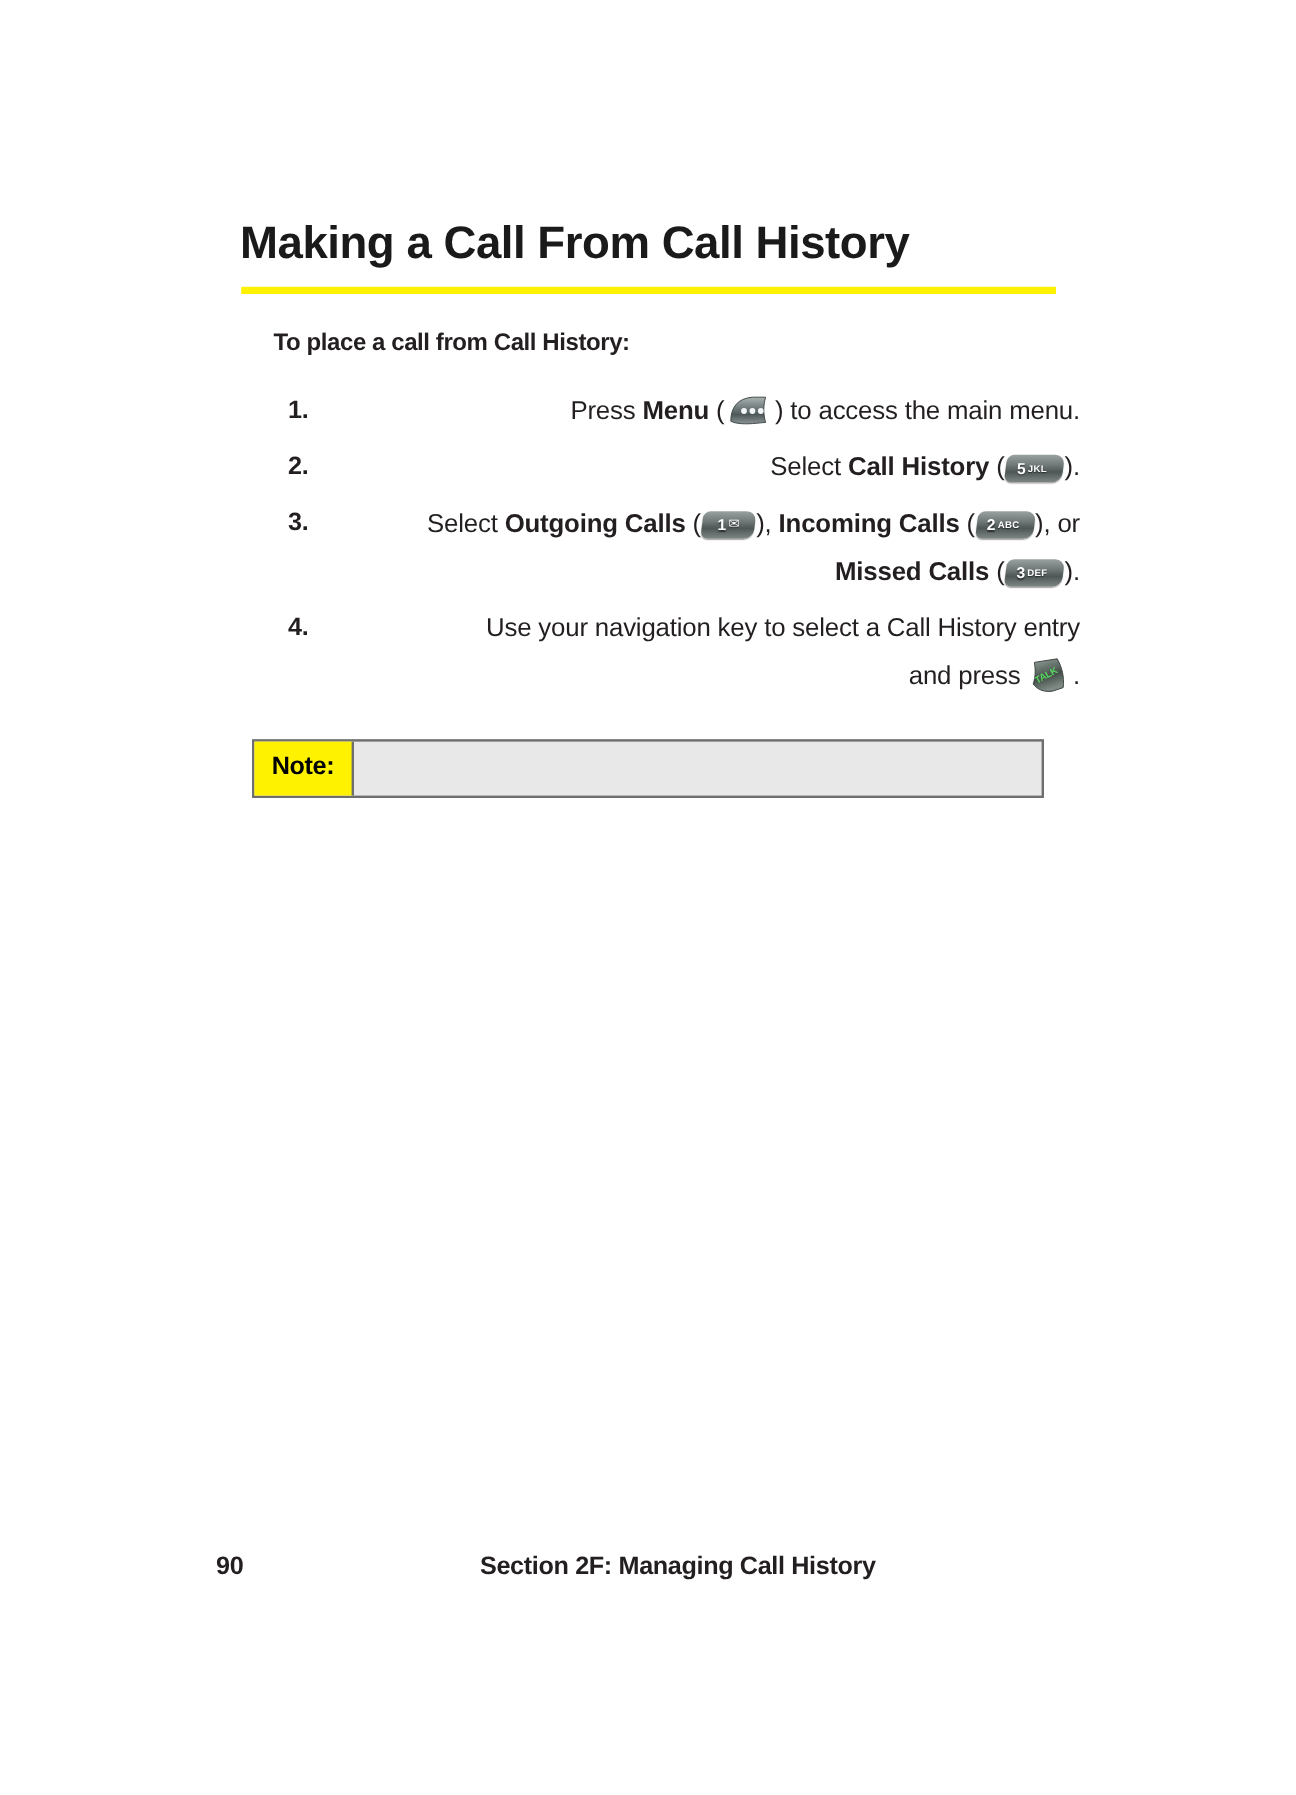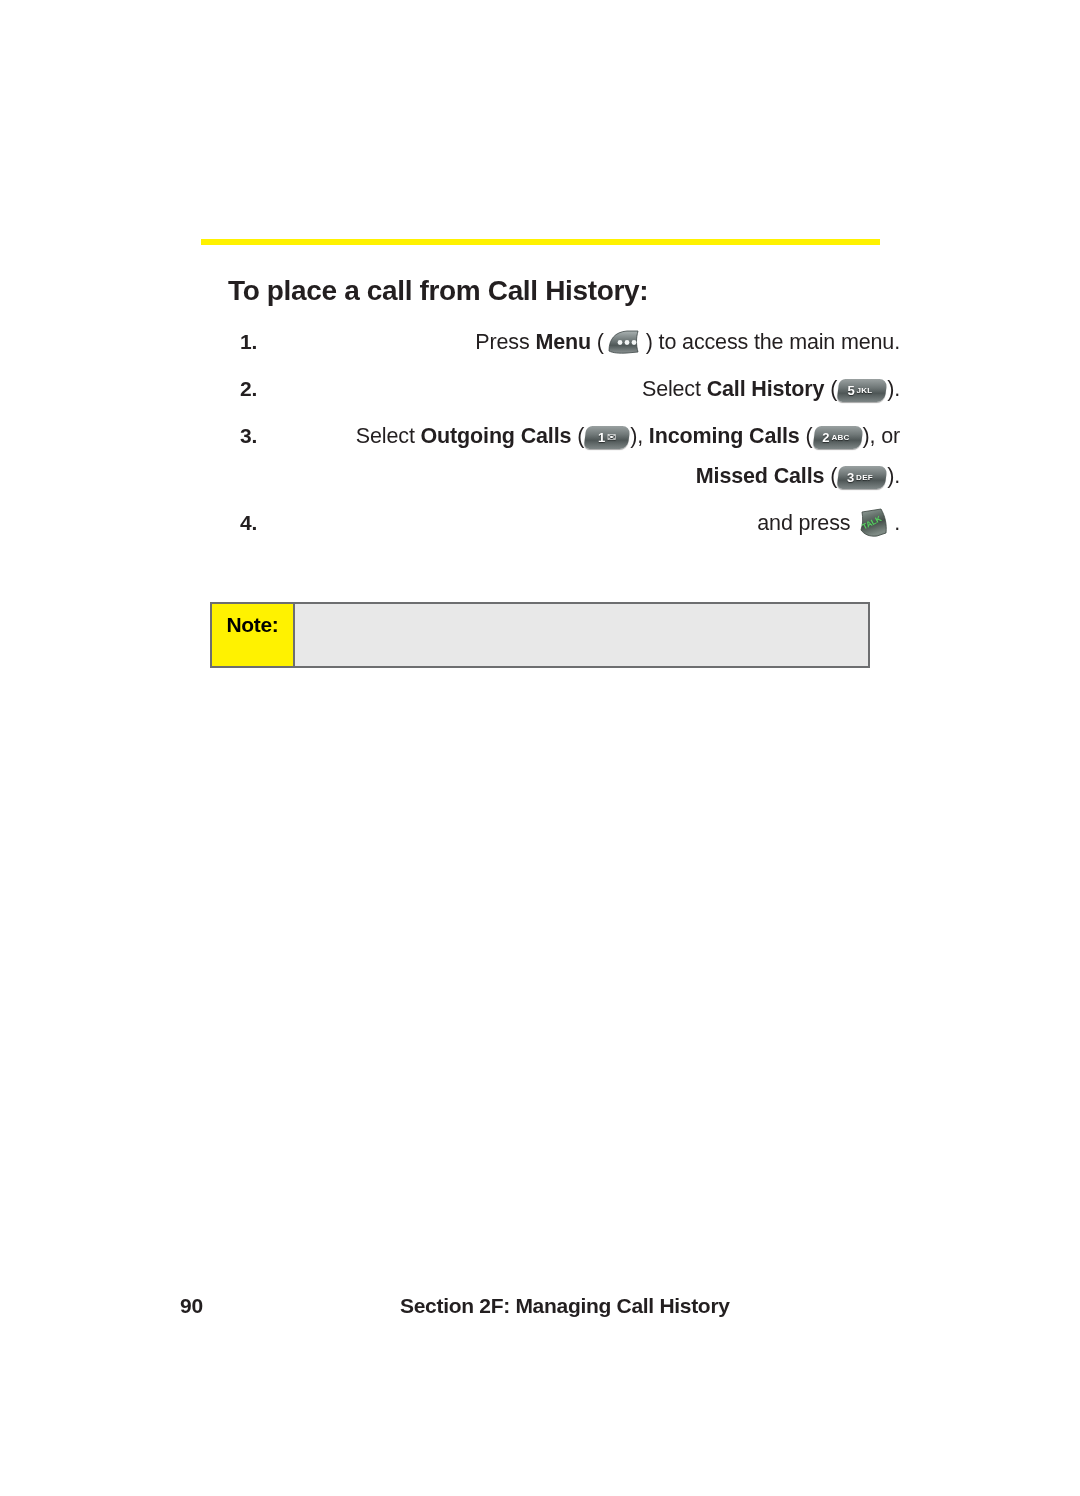--- a/index.html
+++ b/index.html
@@ -43,21 +43,21 @@
     width: 679px;
     height: 6px;
     background: #fff200;
   }
 
   
   .subhead {
     position: absolute;
     left: 228px;
     top: 275px;
-    font-size: 28px;
+    font-size: 20px;
     font-weight: bold;
     letter-spacing: -0.35px;
     color: #231f20;
     white-space: nowrap;
   }
 
   
   .steps {
     position: absolute;
     left: 240px;
@@ -149,23 +149,23 @@
     width: 36px;
     height: 33px;
     vertical-align: -10px;
   }
   .key-talk svg { display:block; }
 
   
   .note {
     position: absolute;
     left: 210px;
-    top: 602px;
+    top: 616px;
     width: 660px;
-    height: 66px;
+    height: 49px;
     border: 2px solid #6d6e70;
     box-sizing: border-box;
     display: flex;
     background: #e8e8e8;
   }
   .note-label {
     flex: 0 0 83px;
     background: #fff200;
     border-right: 2px solid #6d6e70;
     box-sizing: border-box;
@@ -211,20 +211,21 @@
     color: #231f20;
     letter-spacing: -0.3px;
     white-space: nowrap;
   }
 </style>
 </head>
 <body>
 
 <div class="page">
 
+  <div class="title">Making a Call From Call History</div>
   <div class="title-rule"></div>
 
   <div class="subhead">To place a call from Call History:</div>
 
   <div class="steps">
 
     <div class="step">
       <div class="step-num">1.</div>
       <div class="step-body">
         <span>Press </span><b>Menu</b><span> (</span><span class="key key-menu"><svg width="40" height="30" viewBox="0 0 40 30">
@@ -267,20 +268,21 @@
         <span class="step-line"><b>Missed Calls</b><span> (</span><span class="key key-num wide"><span class="key-face">
                 <span class="digit">3</span>
                 <span class="letters">DEF</span>
               </span></span><span>).</span></span>
       </div>
     </div>
 
     <div class="step">
       <div class="step-num">4.</div>
       <div class="step-body">
+        <span class="step-line">Use your navigation key to select a Call History entry</span>
         <span class="step-line"><span>and press </span><span class="key key-talk"><svg width="36" height="33" viewBox="0 0 36 33">
             <defs>
               <linearGradient id="gTalk" x1="0" y1="0" x2="0.3" y2="1">
                 <stop offset="0%" stop-color="#9aa5a0"></stop>
                 <stop offset="30%" stop-color="#6d7a74"></stop>
                 <stop offset="62%" stop-color="#454f4a"></stop>
                 <stop offset="100%" stop-color="#7e8a84"></stop>
               </linearGradient>
             </defs>
             <path d="M5 5 L24 2 C28 9 30 17 29 26 L20 29 C12 30 7 27 4 23 C6 17 6 11 5 5 Z" fill="url(#gTalk)" stroke="#39423d" stroke-width="0.8"></path>

